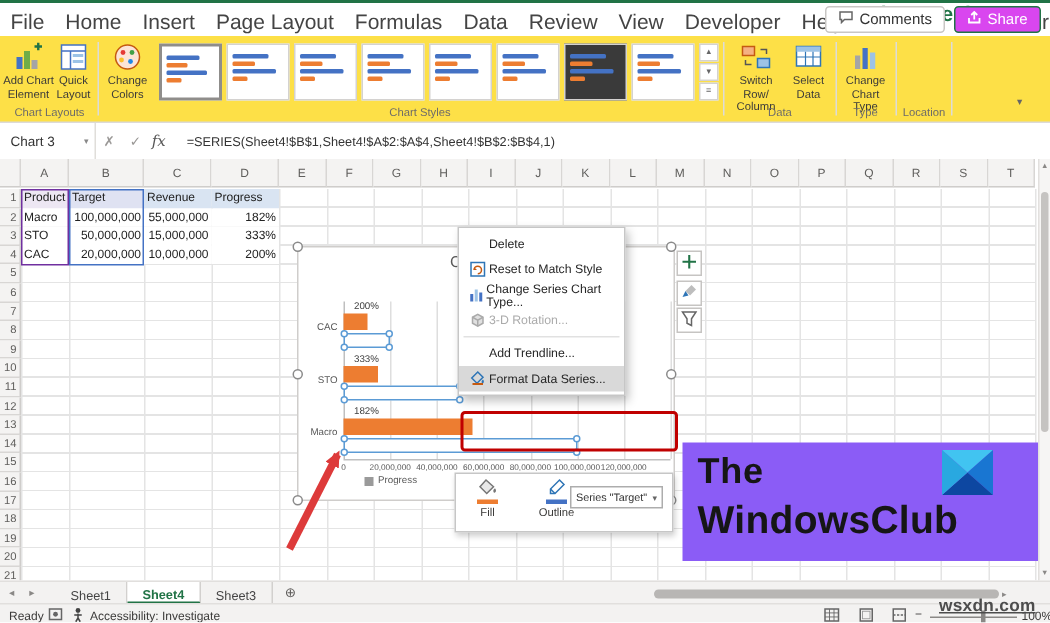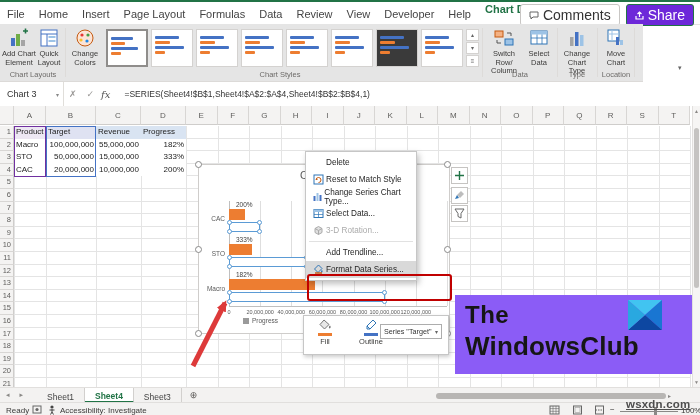--- a/index.html
+++ b/index.html
@@ -1,27 +1,27 @@
 <!DOCTYPE html>
 <html><head>
 <meta charset="utf-8">
 <style>
   html,body{margin:0;padding:0;background:#fff;}
   #app{position:relative;width:700px;height:415px;background:#fff;overflow:hidden;
        font-family:"Liberation Sans",sans-serif;color:#333;border-top:2px solid #217346;box-sizing:border-box;}
   .abs{position:absolute;}
   
   #menubar{left:0;top:0;width:700px;height:22px;background:#fff;display:flex;align-items:center;border-bottom:1px solid #e6e4e2;}
-  .mi{font-size:11px;color:#444;padding:4px 7px 3px 7px;white-space:nowrap;cursor:default;}
+  .mi{font-size:14px;color:#444;padding:4px 7px 3px 7px;white-space:nowrap;cursor:default;}
   .mi.active{color:#217346;font-weight:bold;border-bottom:2.5px solid #217346;padding-bottom:10px;}
   #mb-right{position:absolute;right:6px;top:2px;display:flex;gap:6px;align-items:center;}
-  .pillbtn{font-size:14px;border:1px solid #c8c6c4;border-radius:3px;padding:2px 8px;display:flex;gap:4px;align-items:center;background:#fff;color:#333;}
-  .sharebtn{background:#6d28d9;color:#fff;border-color:#217346;}
-  
-  #ribbon{left:0;top:22px;width:643px;height:57px;background:#e5e5e5;border-bottom:1px solid #dcdad8;}
+  .pillbtn{font-size:10px;border:1px solid #c8c6c4;border-radius:3px;padding:2px 8px;display:flex;gap:4px;align-items:center;background:#fff;color:#333;}
+  .sharebtn{background:#d946ef;color:#fff;border-color:#217346;}
+  
+  #ribbon{left:0;top:22px;width:700px;height:57px;background:#fde047;border-bottom:1px solid #dcdad8;}
   .rgrouplabel{position:absolute;bottom:2px;font-size:7.5px;color:#6d6b69;text-align:center;width:80px;transform:translateX(-50%);}
   .rsep{position:absolute;top:4px;bottom:4px;width:1px;background:#dddbd9;}
   .bigbtn{position:absolute;top:3px;width:34px;height:46px;display:flex;flex-direction:column;align-items:center;font-size:7.5px;color:#3b3a39;text-align:center;line-height:1.15;}
   .bigbtn .ic{height:20px;margin:1px 0 2px 0;}
   .thumb{position:absolute;top:5px;width:42px;height:38px;background:#fff;border:1px solid #d4d2d0;box-sizing:border-box;padding:4px 3px 2px 3px;}
   .thumb.sel{border:2px solid #8f8d8b;}
   .thumb.dark{background:#3a3a3a;}
   .tbar{height:3px;margin:2px 0;border-radius:1px;}
   .scrollcol{position:absolute;width:13px;height:12px;border:1px solid #d4d2d0;background:#fff;font-size:6px;color:#666;text-align:center;line-height:11px;box-sizing:border-box;}
   
@@ -245,29 +245,20 @@
       <span class="ic"><svg width="20" height="20" viewBox="0 0 20 20">
             <rect x="3" y="9" width="3.5" height="9" fill="#a5a5a5"></rect>
             <rect x="8" y="4" width="3.5" height="14" fill="#4472c4"></rect>
             <rect x="13" y="7" width="3.5" height="11" fill="#9dc3e6"></rect>
           </svg></span>
       <span>Change Chart Type</span>
     </div>
     <div class="rgrouplabel" style="left:577px">Type</div>
     <div class="rsep" style="left:597px"></div>
 
-    <div class="bigbtn" style="left:600px;width:32px">
-      <span class="ic"><svg width="20" height="20" viewBox="0 0 20 20">
-            <rect x="2" y="2" width="11" height="11" fill="#fff" stroke="#2e75b6"></rect>
-            <path d="M2 6h11M6 2v11" stroke="#9dc3e6"></path>
-            <rect x="10" y="9" width="3" height="8" fill="#4472c4"></rect>
-            <rect x="14" y="12" width="3" height="5" fill="#9dc3e6"></rect>
-          </svg></span>
-      <span>Move Chart</span>
-    </div>
     <div class="rgrouplabel" style="left:616px">Location</div>
     <div class="rsep" style="left:634px"></div>
     <div class="abs" style="left:678px;top:40px;font-size:7px;color:#666">▾</div>
   </div>
 
   <div id="fbar" class="abs">
     <div id="namebox">
       <span>Chart 3</span>
       <span class="dd">▾</span>
     </div>
@@ -484,30 +475,20 @@
       <div class="cmi">
         <span class="ict">
           <svg width="11" height="11" viewBox="0 0 11 11">
             <rect x="1.5" y="5" width="2" height="5" fill="#4472c4"></rect>
             <rect x="4.5" y="2" width="2" height="8" fill="#9dc3e6"></rect>
             <rect x="7.5" y="4" width="2" height="6" fill="#4472c4"></rect>
           </svg>
         </span>
         <span>Change Series Chart Type...</span>
       </div>
-      <div class="cmi">
-        <span class="ict">
-          <svg width="11" height="11" viewBox="0 0 11 11">
-            <rect x="1" y="1.5" width="9" height="8" fill="#fff" stroke="#2e75b6"></rect>
-            <rect x="1" y="1.5" width="9" height="2.5" fill="#9dc3e6"></rect>
-            <path d="M1 6.5h9M5.5 4v5.5" stroke="#2e75b6" stroke-width=".7"></path>
-          </svg>
-        </span>
-        <span>Select Data...</span>
-      </div>
       <div class="cmi dis">
         <span class="ict">
           <svg width="11" height="11" viewBox="0 0 11 11">
             <path d="M2 3.5L5.5 1.5 9 3.5v4L5.5 9.5 2 7.5z" fill="#e0e0e0" stroke="#aaa"></path>
             <path d="M2 3.5l3.5 2L9 3.5M5.5 5.5v4" stroke="#aaa" fill="none"></path>
           </svg>
         </span>
         <span>3-D Rotation...</span>
       </div>
       <div class="cmsep"></div>

